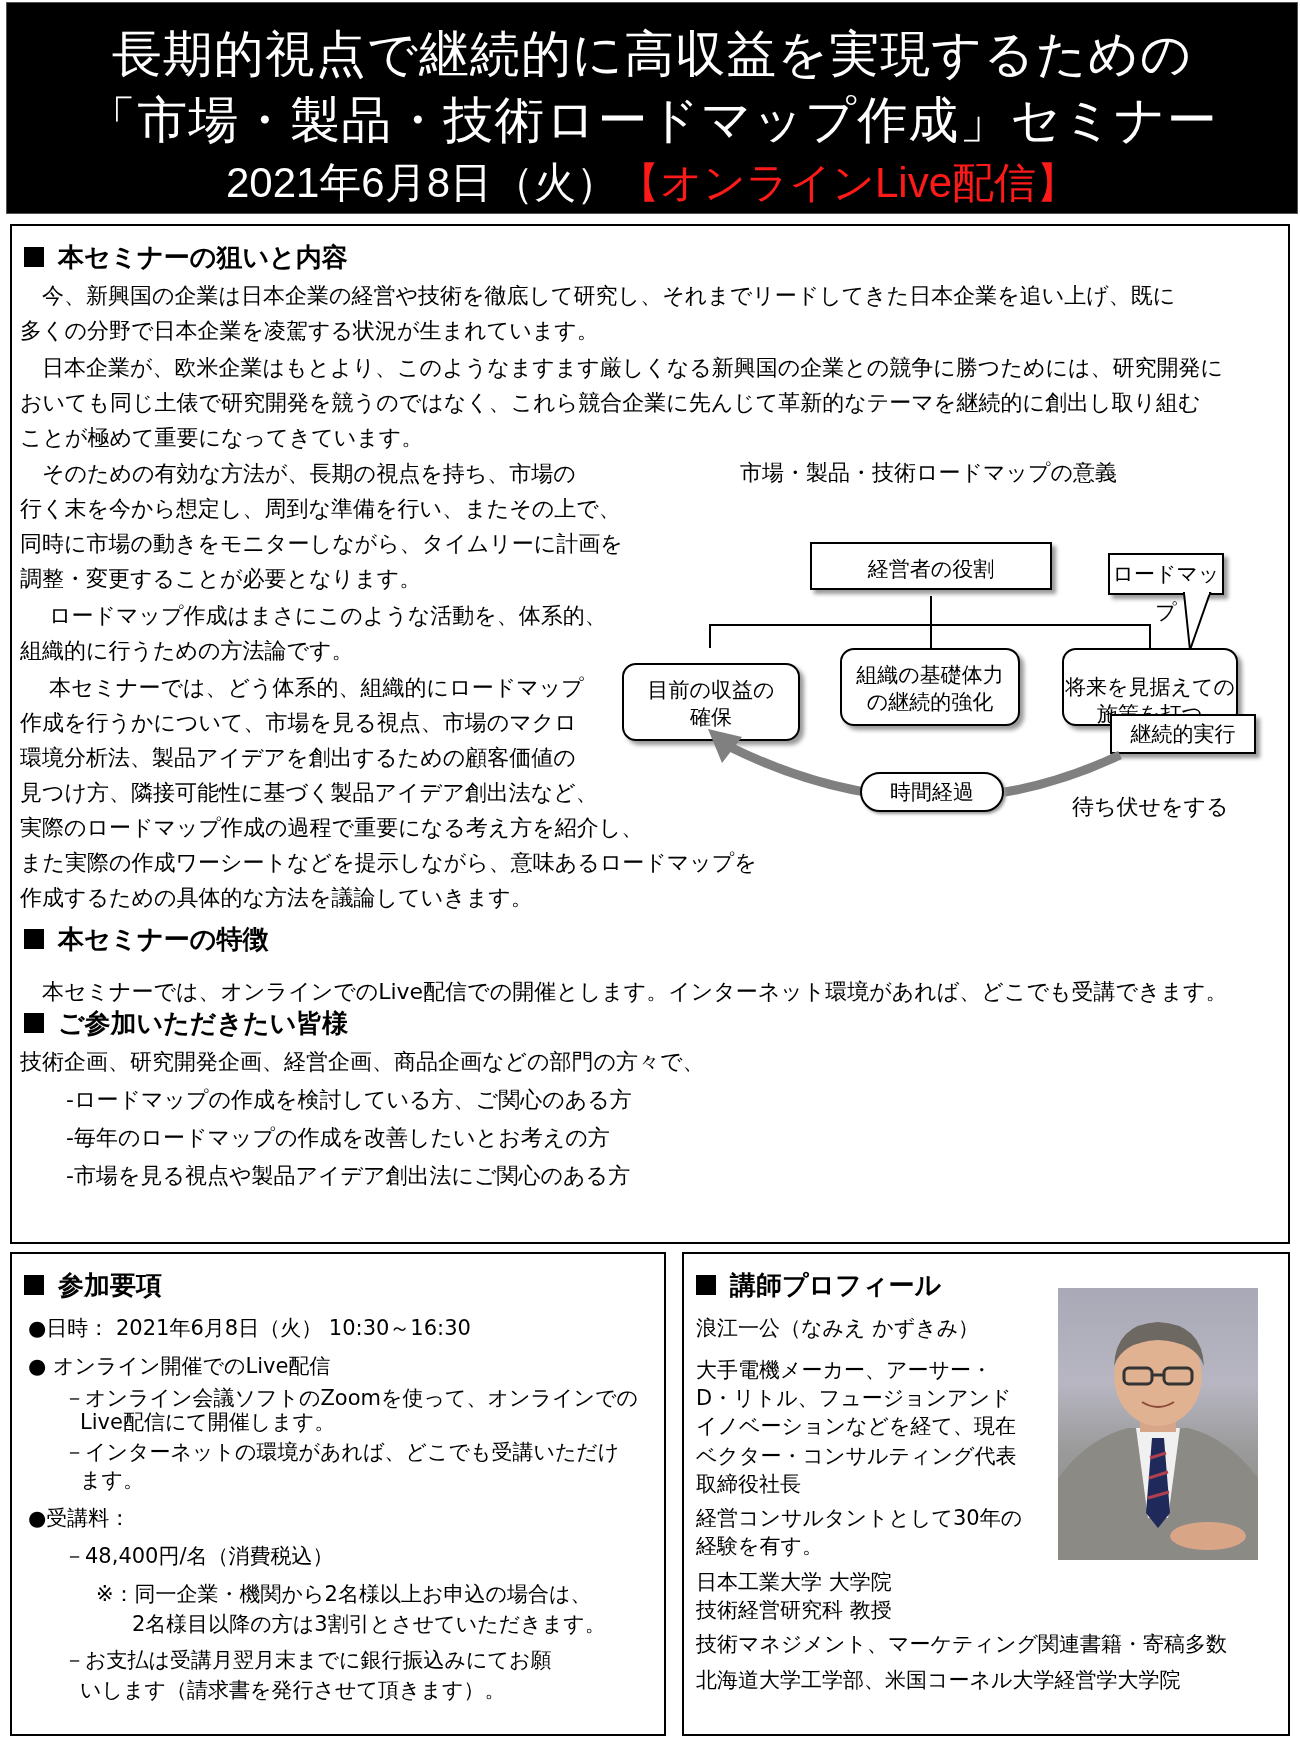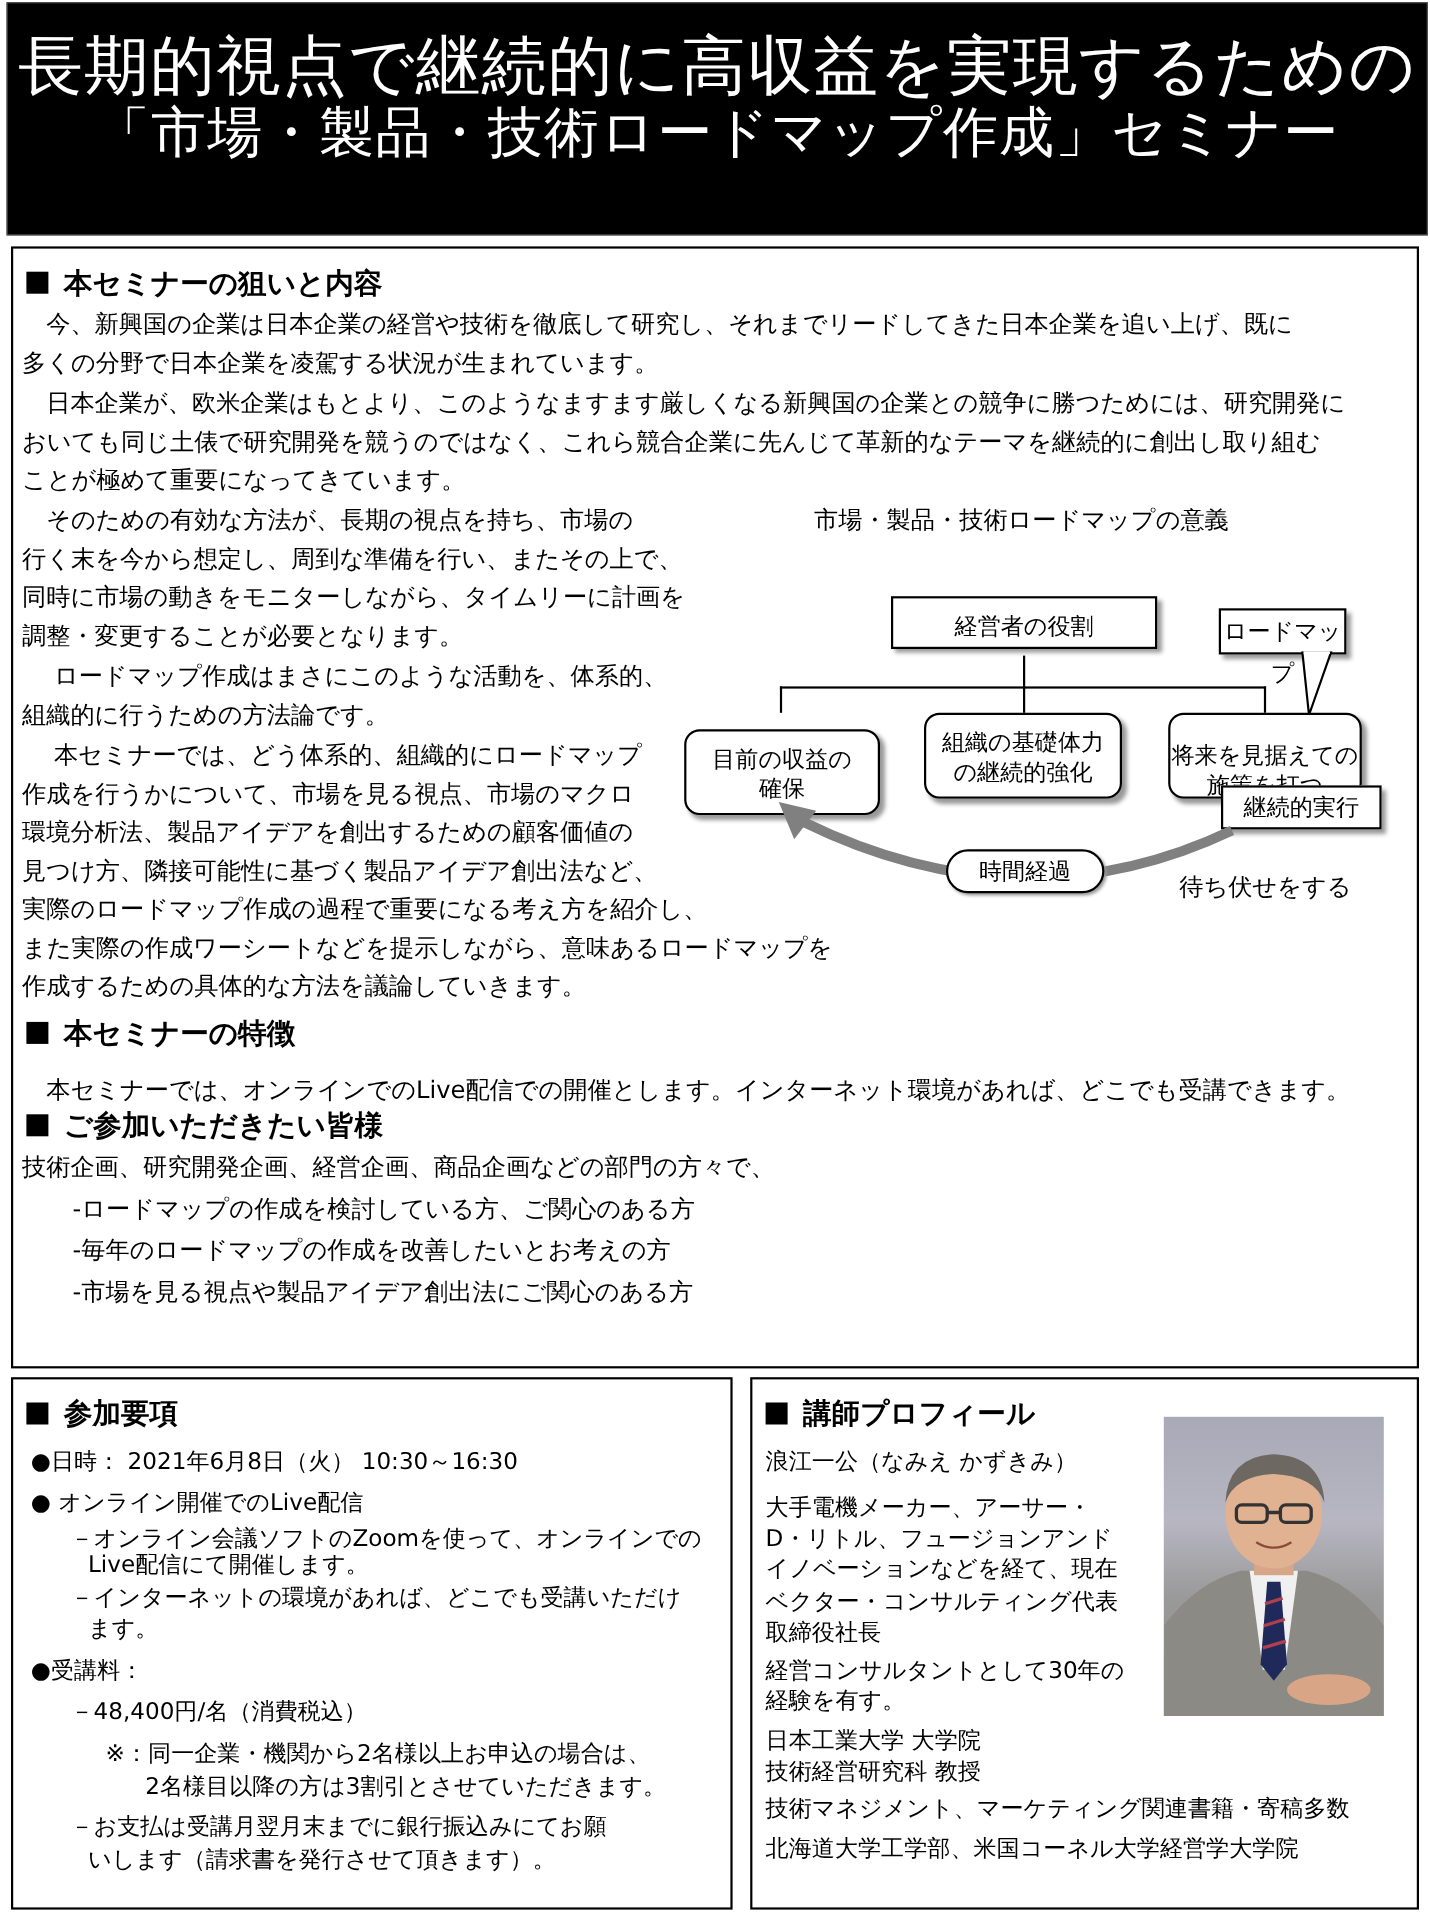--- a/index.html
+++ b/index.html
@@ -3,21 +3,21 @@
 <meta charset="utf-8">
 <style>
   html, body { margin:0; padding:0; background:#ffffff; }
   body { width:1300px; height:1740px; position:relative; overflow:hidden;
          font-family:"DejaVu Sans","Liberation Sans",sans-serif; color:#000; }
   .abs { position:absolute; }
 
   
   #header { left:6px; top:2px; width:1292px; height:212px; background:#000; border:1px solid #555; box-sizing:border-box; }
   .h-line { position:absolute; left:0; width:100%; text-align:center; color:#fff; white-space:nowrap; font-family:"Liberation Sans","DejaVu Sans",sans-serif; }
-  #h1 { top:18px; font-size:59px; letter-spacing:1px; }
+  #h1 { top:18px; font-size:50px; letter-spacing:1px; }
   #h2 { top:84px; font-size:50px; letter-spacing:1px; }
   #h3 { top:152px; font-size:42px; }
   #h3 .red { color:#ff1a1a; }
 
   
   #mainbox { left:10px; top:224px; width:1280px; height:1020px; border:2px solid #000; box-sizing:border-box; }
   .sec-title { position:absolute; font-weight:bold; font-size:26px; white-space:nowrap; }
   .sq { display:inline-block; width:20px; height:20px; background:#000; margin-right:14px; vertical-align:-1px; }
   .para { position:absolute; font-size:22px; line-height:35px; white-space:nowrap; }
 
@@ -34,20 +34,21 @@
 
   #photo { position:absolute; left:1058px; top:1288px; width:200px; height:272px;
            background:linear-gradient(180deg,#a9a9b7 0%,#b7b6c2 35%,#9a9a9a 60%,#8d8a86 100%); overflow:hidden; }
 </style>
 </head>
 <body>
 
 <div id="header" class="abs">
   <div id="h1" class="h-line">長期的視点で継続的に高収益を実現するための</div>
   <div id="h2" class="h-line">「市場・製品・技術ロードマップ作成」セミナー</div>
+  <div id="h3" class="h-line"><span>2021年6月8日（火）</span><span class="red">【オンラインLive配信】</span></div>
 </div>
 
 <div id="mainbox" class="abs"></div>
 
 <div class="sec-title" style="left:24px; top:240px;"><span class="sq"></span><span>本セミナーの狙いと内容</span></div>
 
 <div class="para" style="left:20px; top:278px;">　今、新興国の企業は日本企業の経営や技術を徹底して研究し、それまでリードしてきた日本企業を追い上げ、既に</div>
 <div class="para" style="left:20px; top:313px;">多くの分野で日本企業を凌駕する状況が生まれています。</div>
 <div class="para" style="left:20px; top:350px;">　日本企業が、欧米企業はもとより、このようなますます厳しくなる新興国の企業との競争に勝つためには、研究開発に</div>
 <div class="para" style="left:20px; top:385px;">おいても同じ土俵で研究開発を競うのではなく、これら競合企業に先んじて革新的なテーマを継続的に創出し取り組む</div>

